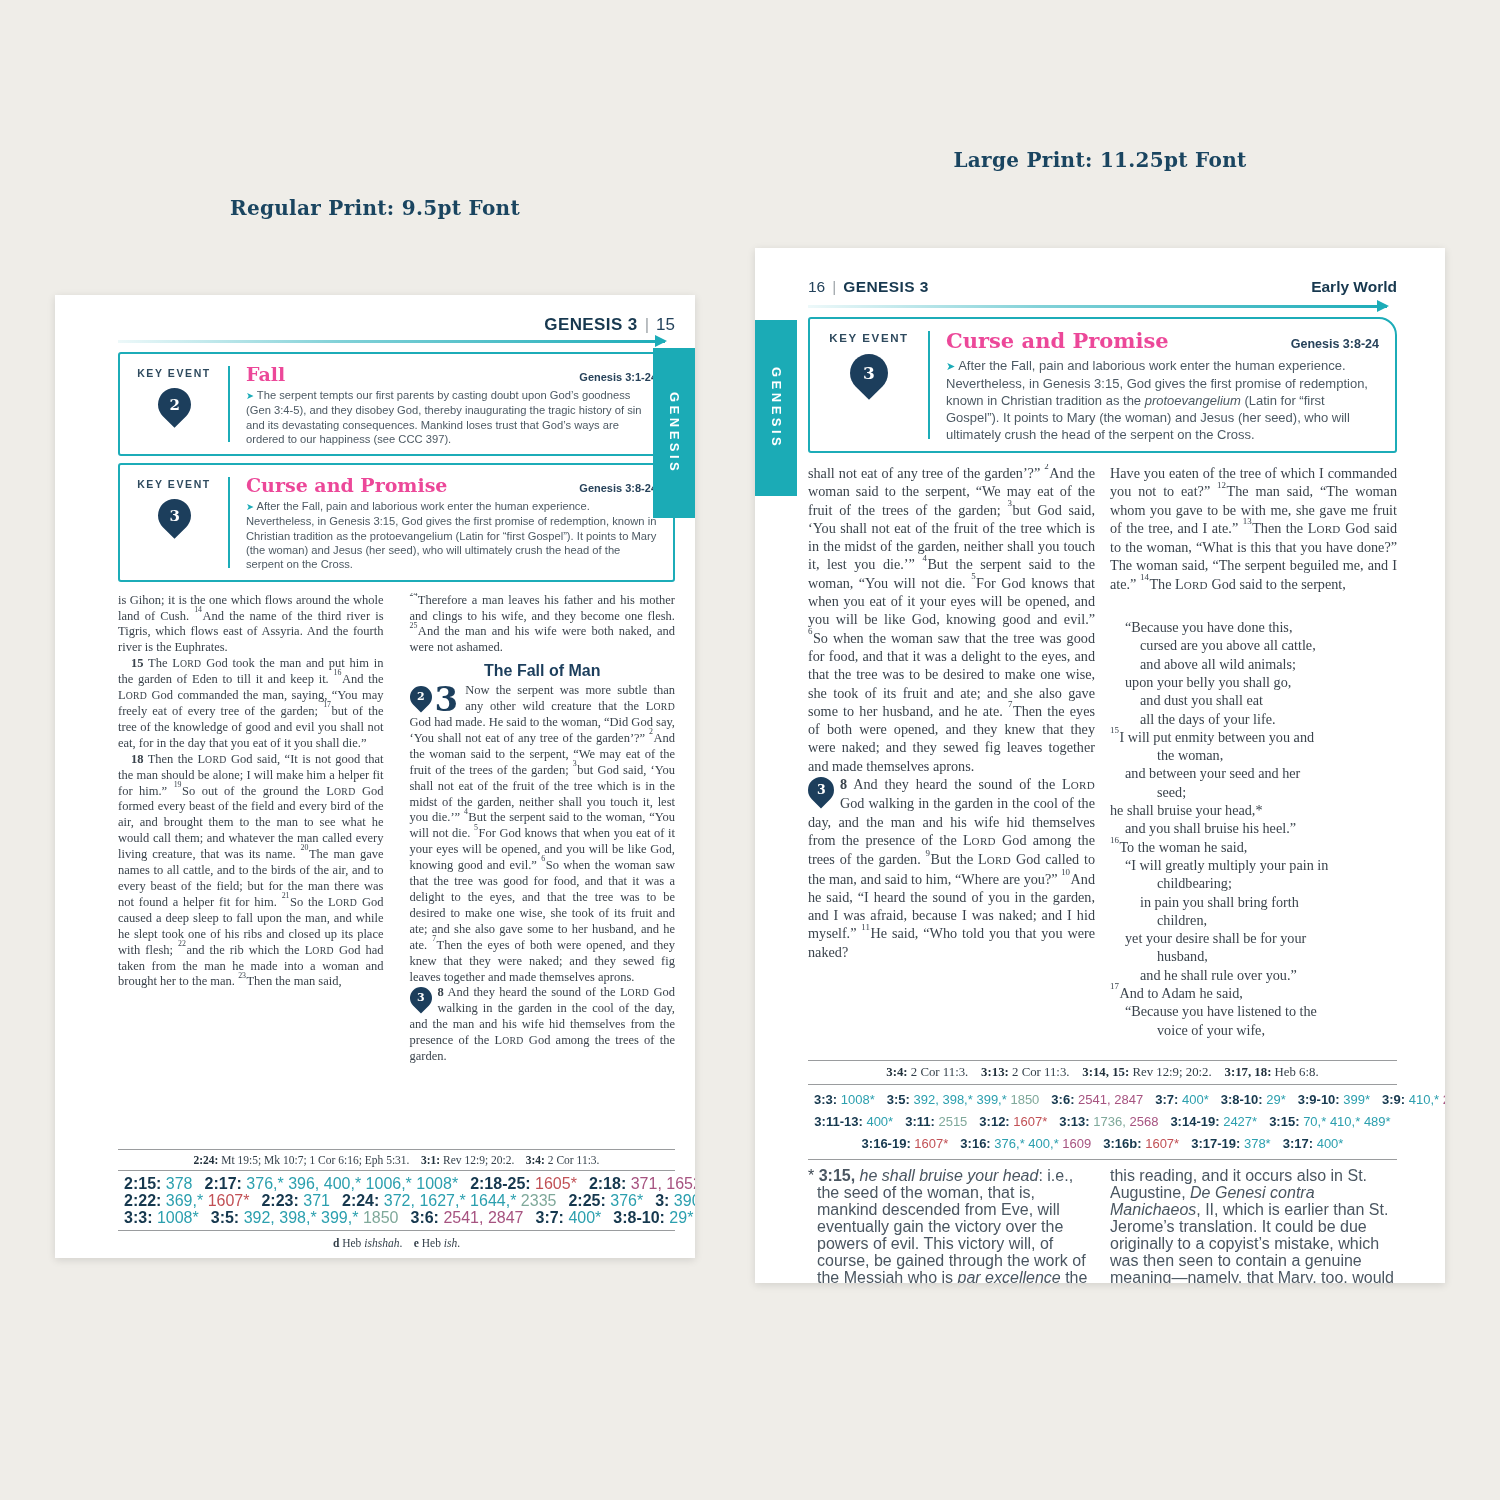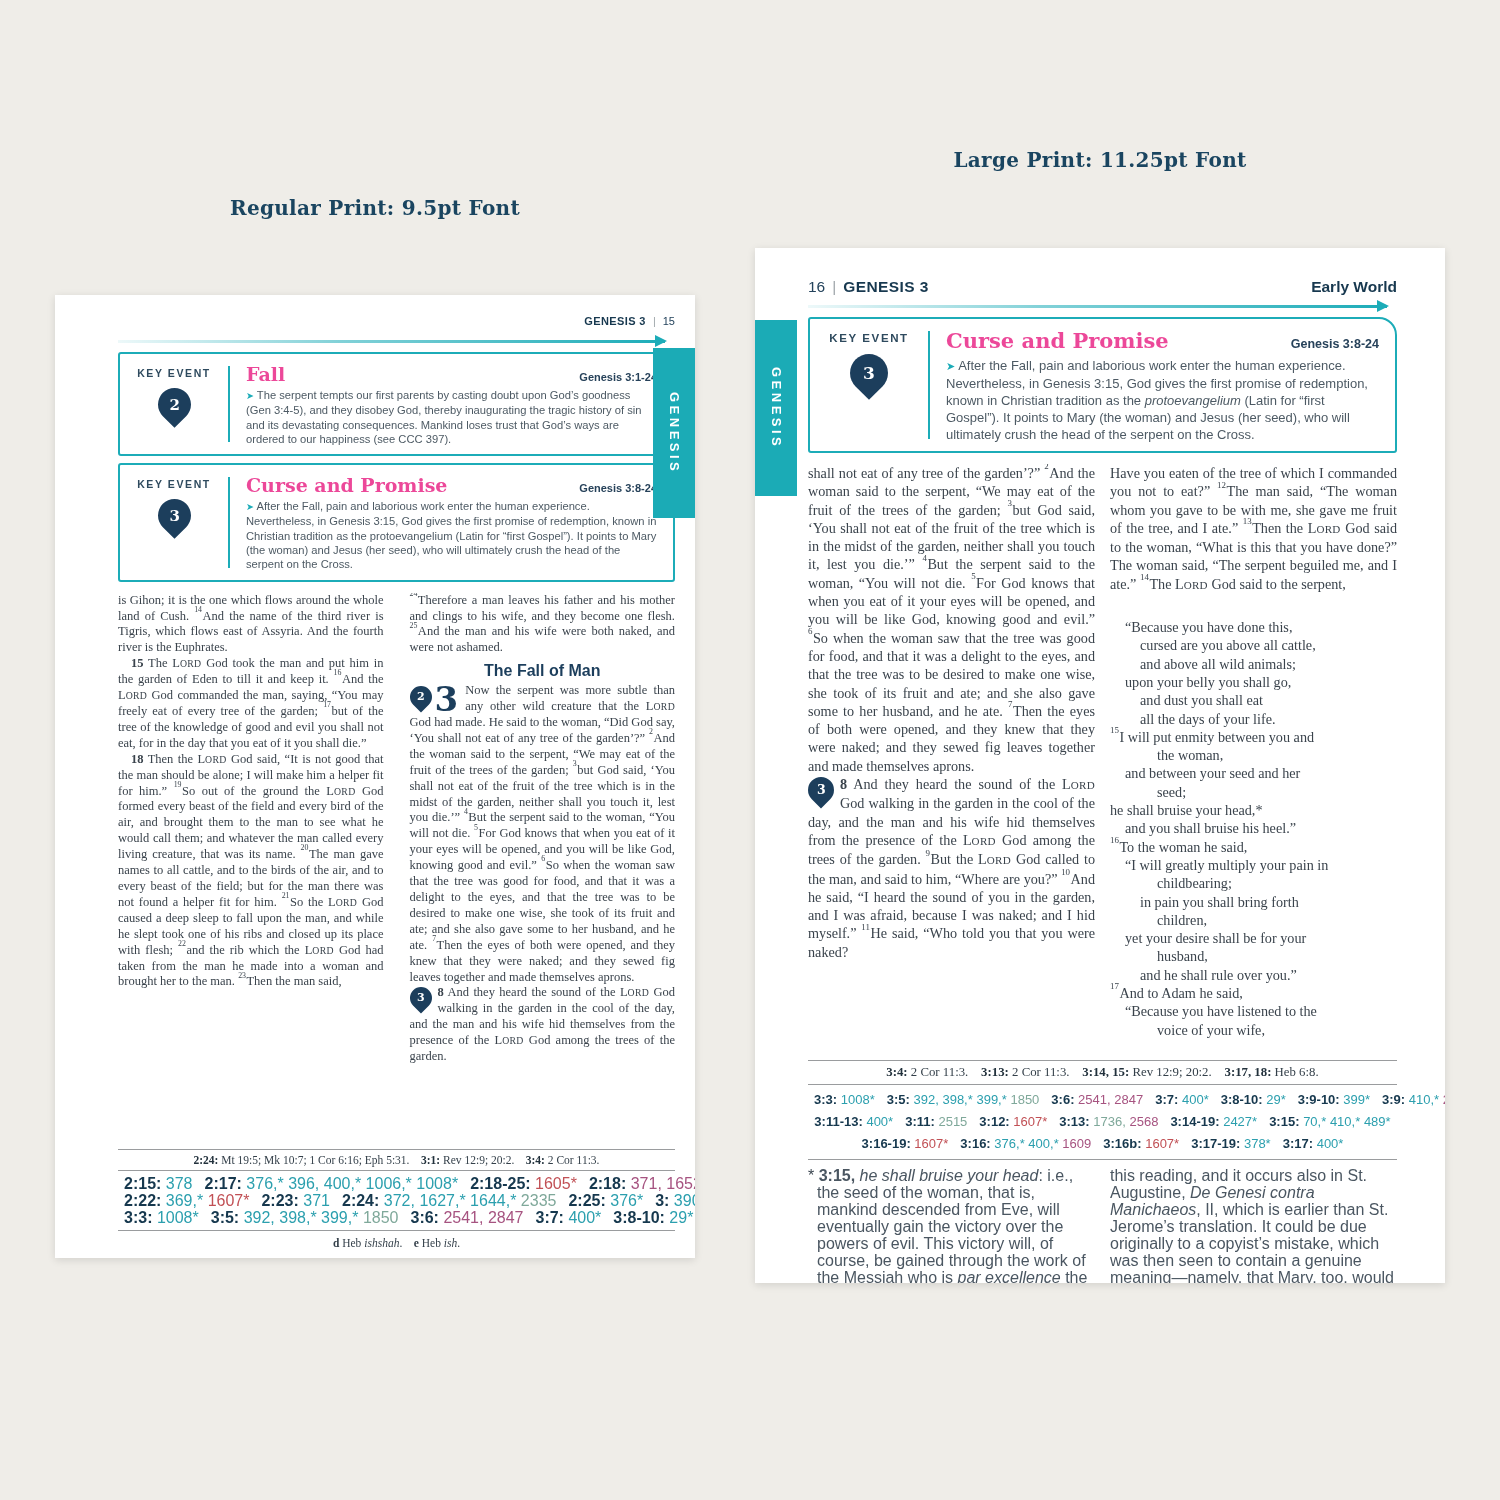--- a/index.html
+++ b/index.html
@@ -9,21 +9,21 @@
   .page-title{position:absolute;text-align:center;font-family:"DejaVu Serif",serif;
     font-weight:bold;font-size:20px;color:#1A4560;letter-spacing:.3px;}
   .pt-left{left:55px;top:196px;width:640px;}
   .pt-right{left:755px;top:148px;width:690px;}
 
   .page{position:absolute;background:#fff;box-shadow:0 2px 8px rgba(0,0,0,.12);overflow:hidden;}
   .page-left{left:55px;top:295px;width:640px;height:963px;padding:20px 20px 0 63px;box-sizing:border-box;}
   .page-right{left:755px;top:248px;width:690px;height:1035px;padding:30px 48px 0 53px;box-sizing:border-box;}
 
   
-  .runhead{font-size:11px;color:#17384F;height:18px;}
+  .runhead{font-size:17px;color:#17384F;height:18px;}
   .page-right .runhead{font-size:15.5px;height:20px;display:flex;justify-content:space-between;}
   .rh-right{text-align:right;}
   .rh-book{font-weight:bold;letter-spacing:.4px;}
   .rh-div{color:#9FA6AA;font-weight:300;margin:0 7px;}
   .rh-num{font-weight:normal;color:#24435C;}
   .rh-era{font-weight:bold;color:#17384F;}
 
   
   .tl-arrow{position:relative;height:3px;margin:7px 10px 9px 0;
     background:linear-gradient(90deg,rgba(28,172,184,.08),rgba(28,172,184,.55) 40%,#1CACB8);}

